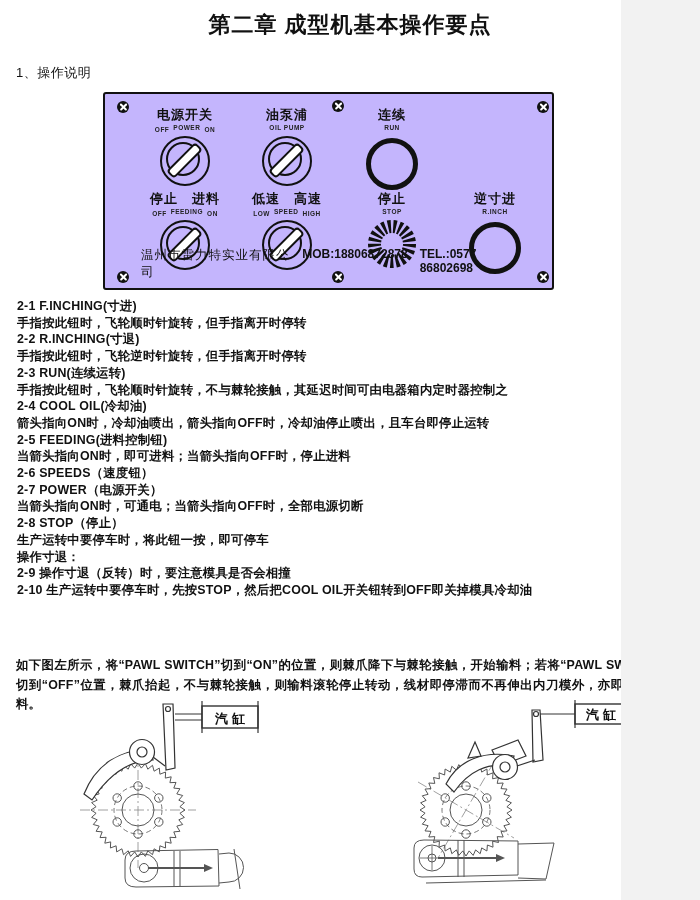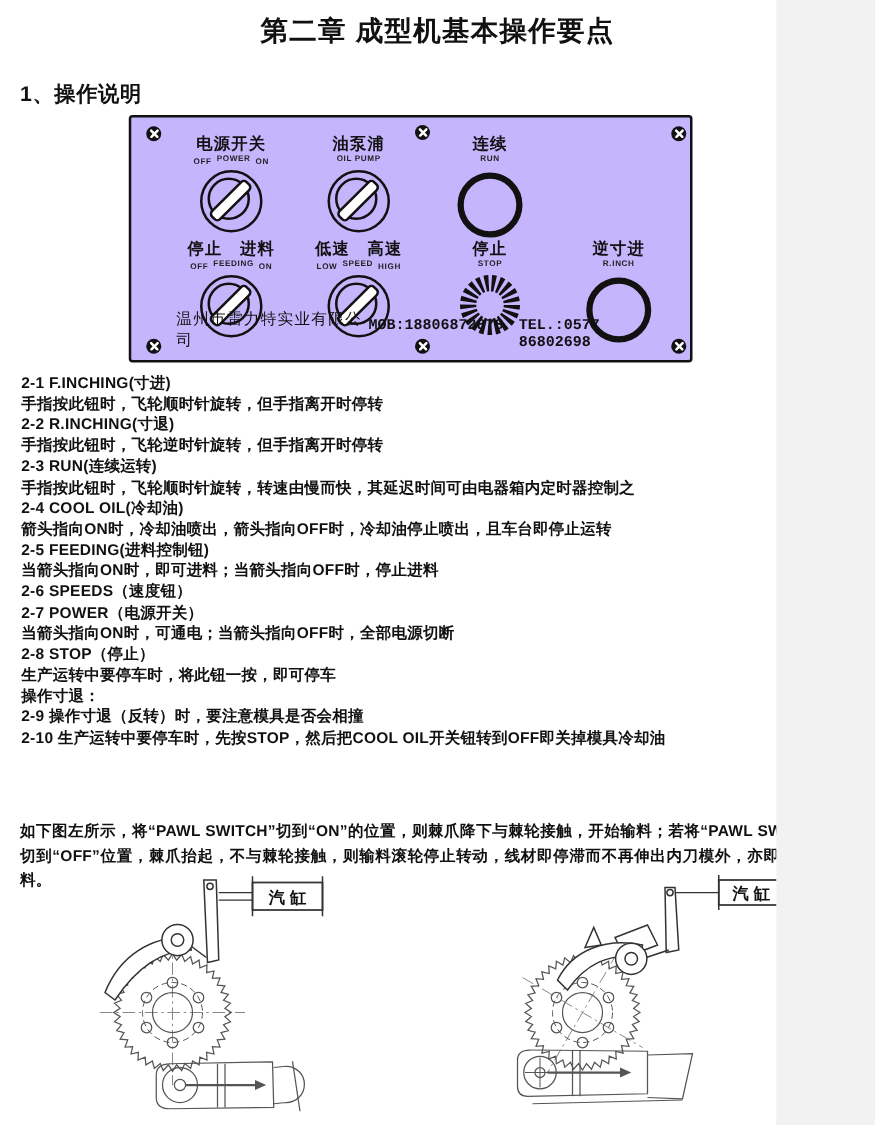--- a/index.html
+++ b/index.html
@@ -1,41 +1,41 @@
 <!DOCTYPE html>
 <html><head>
 <meta charset="utf-8">
 <style>
   html,body{margin:0;padding:0;background:#f2f2f2;}
   #page{position:relative;width:621px;height:900px;background:#fff;overflow:hidden;
         font-family:"Liberation Sans","DejaVu Sans",sans-serif;color:#111;}
   .title{position:absolute;top:10px;left:0;width:700px;text-align:center;
          font-size:22px;font-weight:bold;letter-spacing:1px;}
-  .sec-head{position:absolute;font-size:17px;font-weight:bold;letter-spacing:.5px;}
+  .sec-head{position:absolute;font-size:13px;font-weight:normal;letter-spacing:.5px;}
   #sec1{left:16px;top:64px;}
   #sec3{left:16px;top:630px;}
 
   
   #panel{position:absolute;left:103px;top:92px;width:451px;height:198px;
          border:2.5px solid #111;border-radius:3px;background:#c4b5fd;box-sizing:border-box;}
   .screw{position:absolute;width:12px;height:12px;border-radius:50%;background:#111;}
   .screw::before,.screw::after{content:'';position:absolute;left:1.5px;right:1.5px;top:5px;height:1.7px;background:#fff;border-radius:1px;}
   .screw::before{transform:rotate(45deg);} .screw::after{transform:rotate(-45deg);}
   .cell{position:absolute;width:100px;text-align:center;}
   .cn{font-size:13px;font-weight:600;letter-spacing:1px;white-space:nowrap;}
   .enrow{position:relative;height:9px;font-size:6.5px;letter-spacing:.5px;font-weight:600;
          display:flex;justify-content:center;align-items:flex-start;gap:4px;color:#222;}
   .enrow .side{font-size:6.5px;position:relative;top:2px;}
   .knob{position:relative;width:46px;height:46px;margin:3px auto 0;border:2.5px solid #111;border-radius:50%;}
   .knob::before{content:'';position:absolute;left:3.5px;top:3.5px;width:34px;height:34px;border:2px solid #111;border-radius:50%;box-sizing:border-box;}
   .knob::after{content:'';position:absolute;left:2px;top:17px;width:37px;height:7px;background:#fff;border:2px solid #111;border-radius:4px;transform:rotate(-45deg);}
   .pushbtn{width:42px;height:42px;margin:5px auto 0;border:5.5px solid #111;border-radius:50%;box-sizing:content-box;}
   .estop{display:block;margin:1px auto 0;}
-  #panel-footer{position:absolute;left:0;bottom:7px;width:100%;display:flex;align-items:flex-end;
-                font-family:Liberation Mono, monospace;}
+  #panel-footer{position:absolute;left:0;bottom:7px;width:100%;display:flex;align-items:flex-start;
+                font-family:Liberation Sans, sans-serif;}
   #company{margin-left:36px;font-size:12.5px;letter-spacing:1px;}
   #contact{margin-left:auto;margin-right:20px;font-size:12px;font-weight:bold;display:flex;gap:12px;}
 
   
   #instructions{position:absolute;left:17px;top:298px;width:670px;font-size:12.4px;
                 font-weight:600;line-height:16.7px;letter-spacing:.2px;}
   #sec3-para{position:absolute;left:16px;top:656px;width:672px;font-size:12.4px;
              font-weight:600;line-height:19.5px;letter-spacing:.2px;text-align:justify;}
 
   
@@ -134,21 +134,21 @@
       </span>
     </div>
   </div>
 
   <div id="instructions">
     <div>2-1 F.INCHING(寸进)</div>
     <div>手指按此钮时，飞轮顺时针旋转，但手指离开时停转</div>
     <div>2-2 R.INCHING(寸退)</div>
     <div>手指按此钮时，飞轮逆时针旋转，但手指离开时停转</div>
     <div>2-3 RUN(连续运转)</div>
-    <div>手指按此钮时，飞轮顺时针旋转，转速由慢而快，其延迟时间可由电器箱内定时器控制之</div>
+    <div>手指按此钮时，飞轮顺时针旋转，不与棘轮接触，其延迟时间可由电器箱内定时器控制之</div>
     <div>2-4 COOL  OIL(冷却油)</div>
     <div>箭头指向ON时，冷却油喷出，箭头指向OFF时，冷却油停止喷出，且车台即停止运转</div>
     <div>2-5 FEEDING(进料控制钮)</div>
     <div>当箭头指向ON时，即可进料；当箭头指向OFF时，停止进料</div>
     <div>2-6 SPEEDS（速度钮）</div>
     <div>2-7 POWER（电源开关）</div>
     <div>当箭头指向ON时，可通电；当箭头指向OFF时，全部电源切断</div>
     <div>2-8 STOP（停止）</div>
     <div>生产运转中要停车时，将此钮一按，即可停车</div>
     <div>操作寸退：</div>

